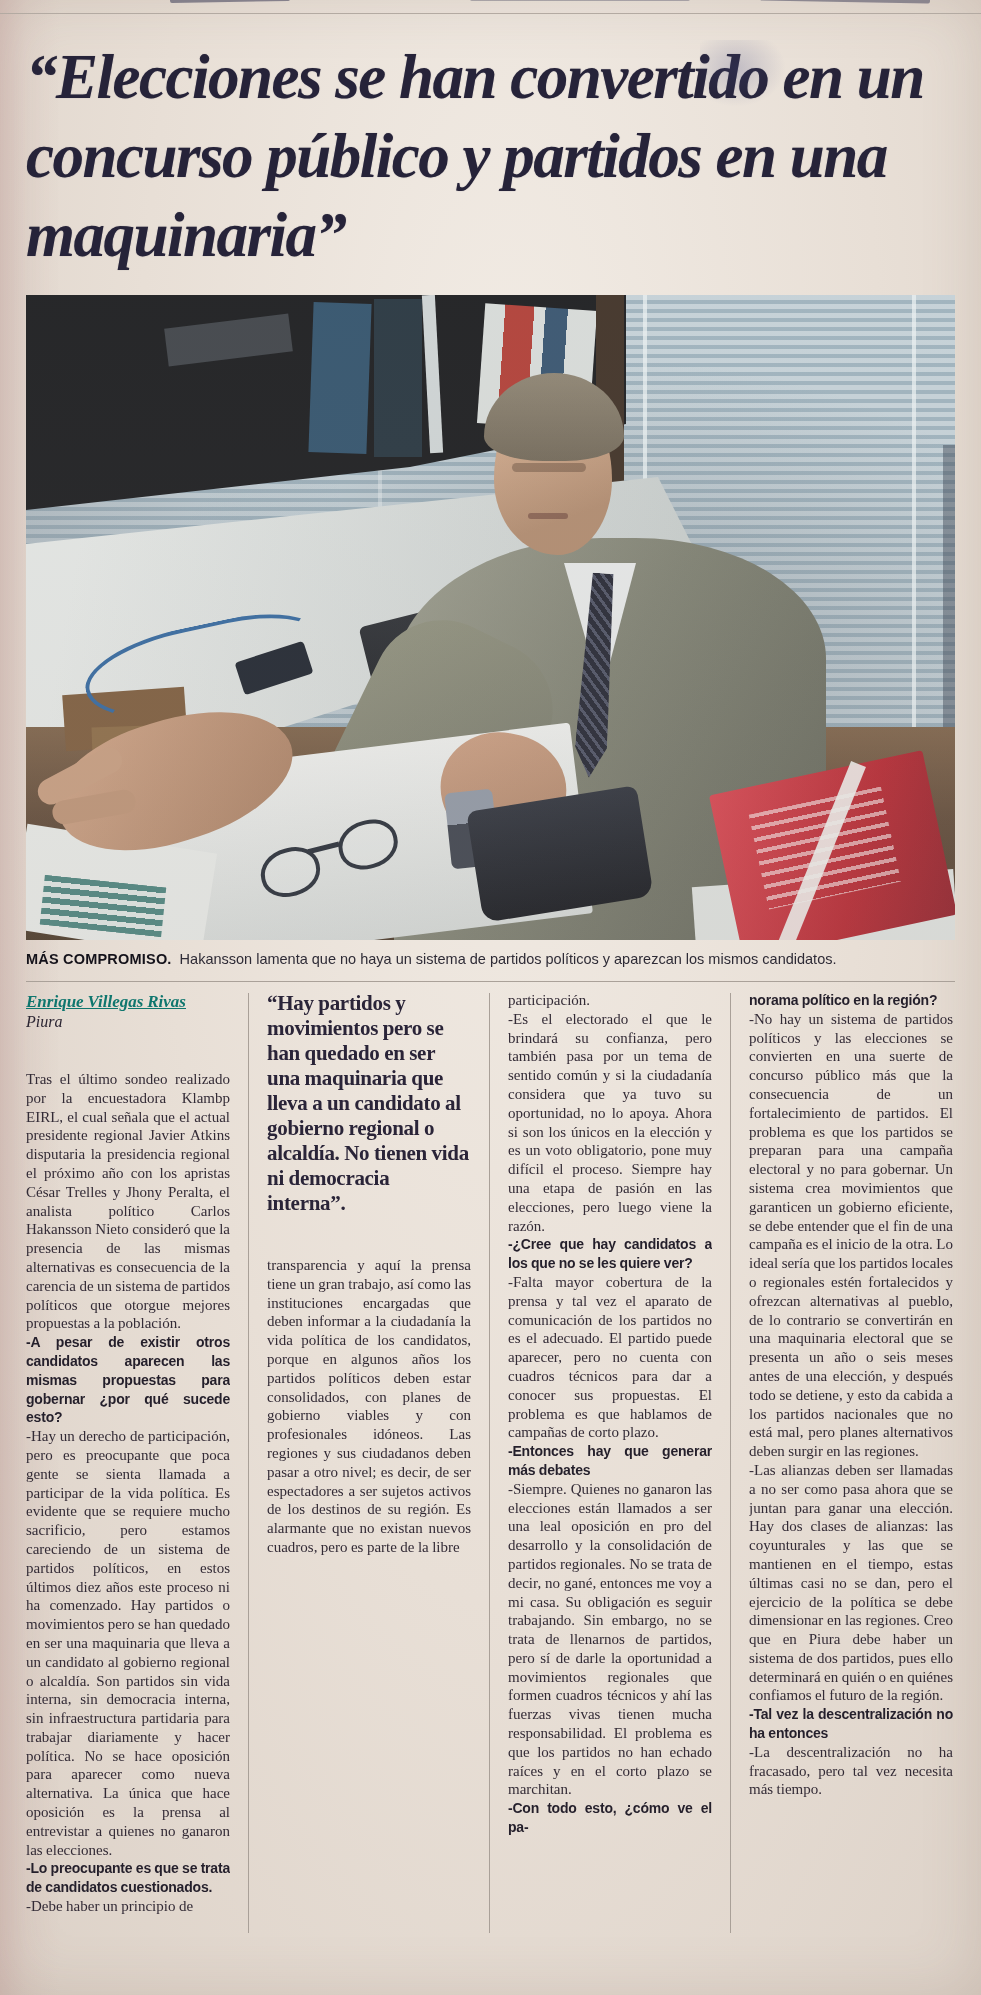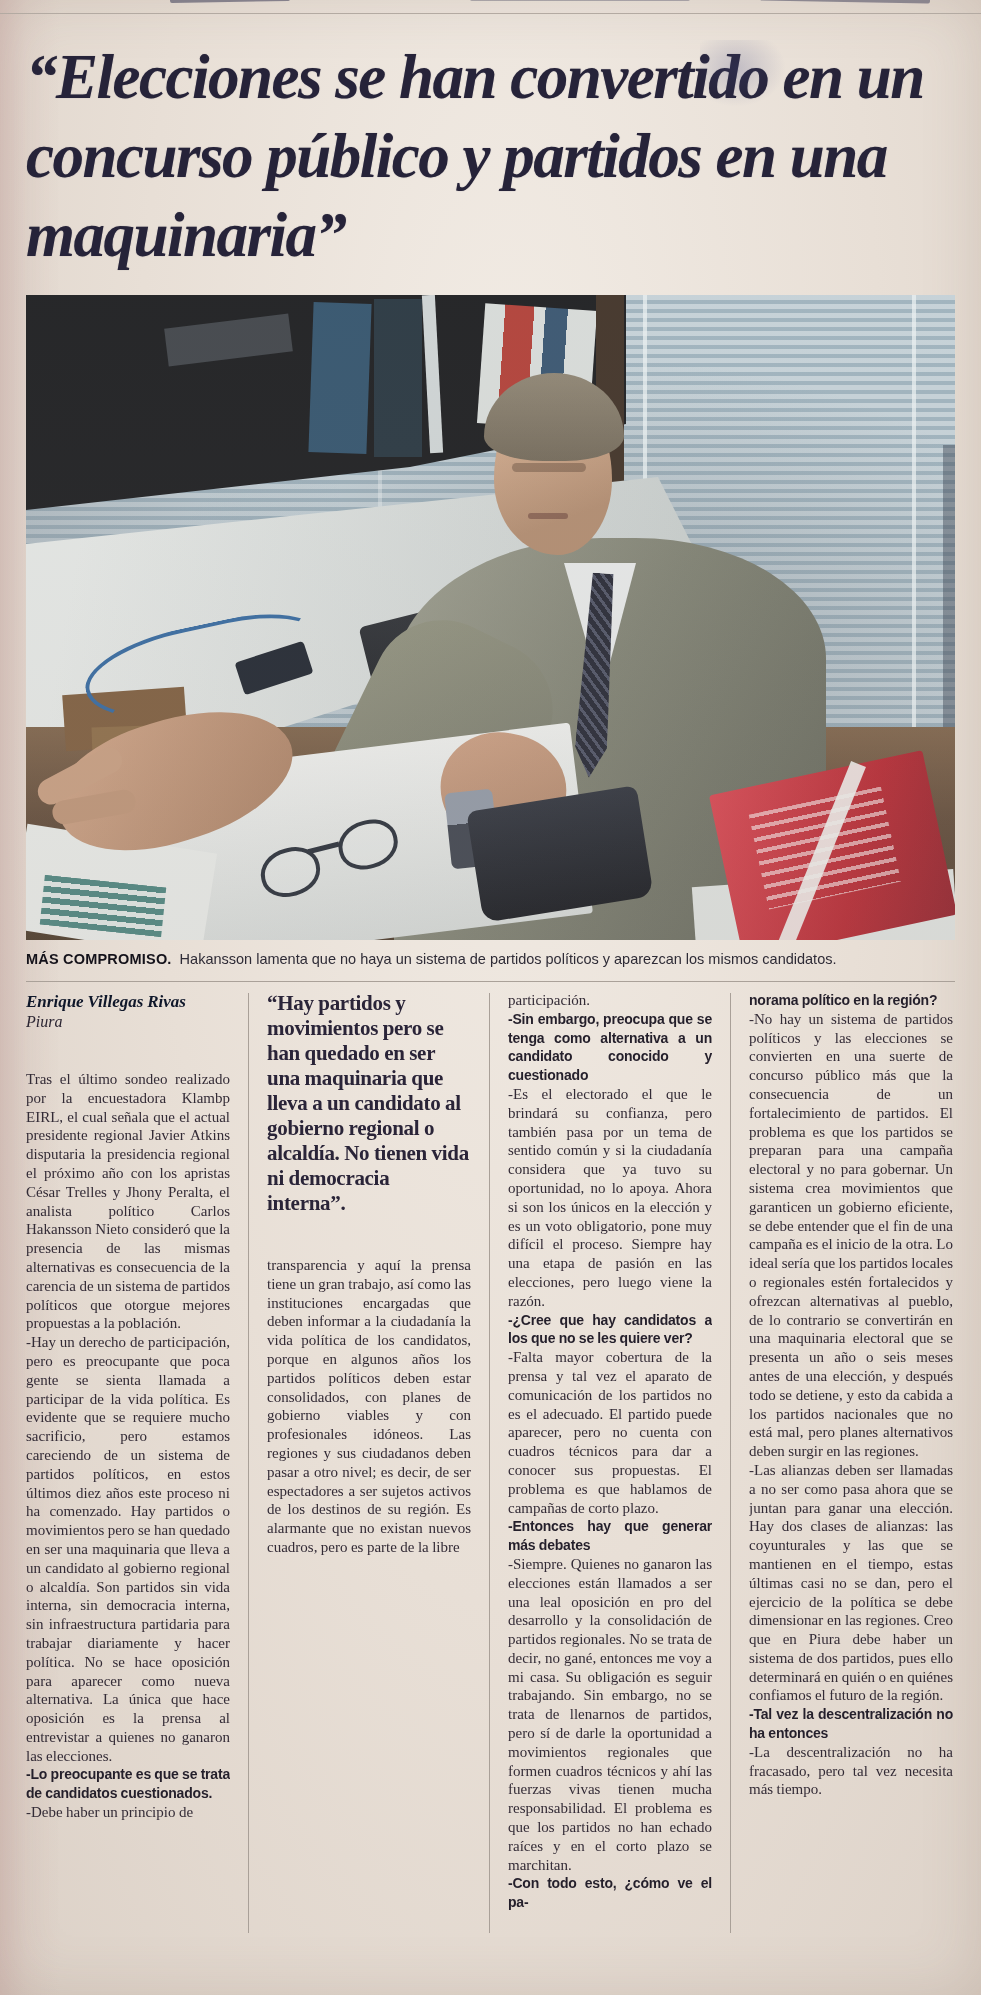--- a/index.html
+++ b/index.html
@@ -125,21 +125,21 @@
   .columns{
     margin:12px 26px 0;width:929px;height:958px;
     border-top:1px solid #aaa199;padding-top:9px;box-sizing:border-box;
     display:flex;overflow:hidden;
   }
   .col{width:204px;flex:0 0 204px;overflow:hidden;color:#332b36;
     font:15px/18.8px "Liberation Serif",serif;text-align:justify;
     hyphens:auto;-webkit-hyphens:auto;word-spacing:-0.3px;}
   .vrule{flex:0 0 1px;width:1px;background:#a9a098;margin:2px 18px 6px 18px;}
   .col p{margin:0;}
-  .col .byline{font:bold italic 17px/21px "Liberation Serif",serif;color:#0f172a;text-align:left;}
+  .col .byline{font:bold italic 17px/21px "Liberation Serif",serif;color:#0f766e;text-align:left;text-decoration:underline;}
   .col .dateline{font:italic 16px/20px "Liberation Serif",serif;color:#2b2532;margin:0 0 38px;text-align:left;}
   .col .question{font:bold 14px/18.8px "Liberation Sans",sans-serif;color:#241f2b;letter-spacing:-.2px;}
   .col .quote{font:bold 21px/25px "Liberation Serif",serif;color:#2a2438;text-align:left;letter-spacing:-.3px;}
   .col .quote + .quote{margin-top:48px;}
   .col .quote + .para{margin-top:40px;}
 </style>
 </head>
 <body>
 
 <div class="page">
@@ -203,33 +203,33 @@
     <div class="ph-tone"></div>
   </div>
 
   <p class="caption"><strong>MÁS COMPROMISO.</strong><span>Hakansson lamenta que no haya un sistema de partidos políticos y aparezcan los mismos candidatos.</span></p>
 
   <div class="columns">
     <div class="col">
         <p class="byline">Enrique Villegas Rivas</p>
         <p class="dateline">Piura</p>
         <p class="para">Tras el último sondeo realizado por la encuestadora Klambp EIRL, el cual señala que el actual presidente regional Javier Atkins disputaria la presidencia regional el próximo año con los apristas César Trelles y Jhony Peralta, el analista político Carlos Hakansson Nieto consideró que la presencia de las mismas alternativas es consecuencia de la carencia de un sistema de partidos políticos que otorgue mejores propuestas a la población.</p>
+        <p class="question">-A pesar de existir otros candidatos aparecen las mismas propuestas para gobernar ¿por qué sucede esto?</p>
         <p class="para">-Hay un derecho de participación, pero es preocupante que poca gente se sienta llamada a participar de la vida política. Es evidente que se requiere mucho sacrificio, pero estamos careciendo de un sistema de partidos políticos, en estos últimos diez años este proceso ni ha comenzado. Hay partidos o movimientos pero se han quedado en ser una maquinaria que lleva a un candidato al gobierno regional o alcaldía. Son partidos sin vida interna, sin democracia interna, sin infraestructura partidaria para trabajar diariamente y hacer política. No se hace oposición para aparecer como nueva alternativa. La única que hace oposición es la prensa al entrevistar a quienes no ganaron las elecciones.</p>
         <p class="question">-Lo preocupante es que se trata de candidatos cuestionados.</p>
         <p class="para">-Debe haber un principio de</p>
       </div>
     <div class="vrule"></div>
     <div class="col">
         <p class="quote">“Hay partidos y movimientos pero se han quedado en ser una maquinaria que lleva a un candidato al gobierno regional o alcaldía. No tienen vida ni democracia interna”.</p>
         <p class="para">transparencia y aquí la prensa tiene un gran trabajo, así como las instituciones encargadas que deben informar a la ciudadanía la vida política de los candidatos, porque en algunos años los partidos políticos deben estar consolidados, con planes de gobierno viables y con profesionales idóneos. Las regiones y sus ciudadanos deben pasar a otro nivel; es decir, de ser espectadores a ser sujetos activos de los destinos de su región. Es alarmante que no existan nuevos cuadros, pero es parte de la libre</p>
       </div>
     <div class="vrule"></div>
     <div class="col">
         <p class="para">participación.</p>
-        <p class="question">-Sin embargo, preocupa que se tenga como alternativa a un candidato conocido y cuestionado</p>
         <p class="para">-Es el electorado el que le brindará su confianza, pero también pasa por un tema de sentido común y si la ciudadanía considera que ya tuvo su oportunidad, no lo apoya. Ahora si son los únicos en la elección y es un voto obligatorio, pone muy difícil el proceso. Siempre hay una etapa de pasión en las elecciones, pero luego viene la razón.</p>
         <p class="question">-¿Cree que hay candidatos a los que no se les quiere ver?</p>
         <p class="para">-Falta mayor cobertura de la prensa y tal vez el aparato de comunicación de los partidos no es el adecuado. El partido puede aparecer, pero no cuenta con cuadros técnicos para dar a conocer sus propuestas. El problema es que hablamos de campañas de corto plazo.</p>
         <p class="question">-Entonces hay que generar más debates</p>
         <p class="para">-Siempre. Quienes no ganaron las elecciones están llamados a ser una leal oposición en pro del desarrollo y la consolidación de partidos regionales. No se trata de decir, no gané, entonces me voy a mi casa. Su obligación es seguir trabajando. Sin embargo, no se trata de llenarnos de partidos, pero sí de darle la oportunidad a movimientos regionales que formen cuadros técnicos y ahí las fuerzas vivas tienen mucha responsabilidad. El problema es que los partidos no han echado raíces y en el corto plazo se marchitan.</p>
         <p class="question">-Con todo esto, ¿cómo ve el pa-</p>
       </div>
     <div class="vrule"></div>
     <div class="col">
         <p class="question">norama político en la región?</p>

